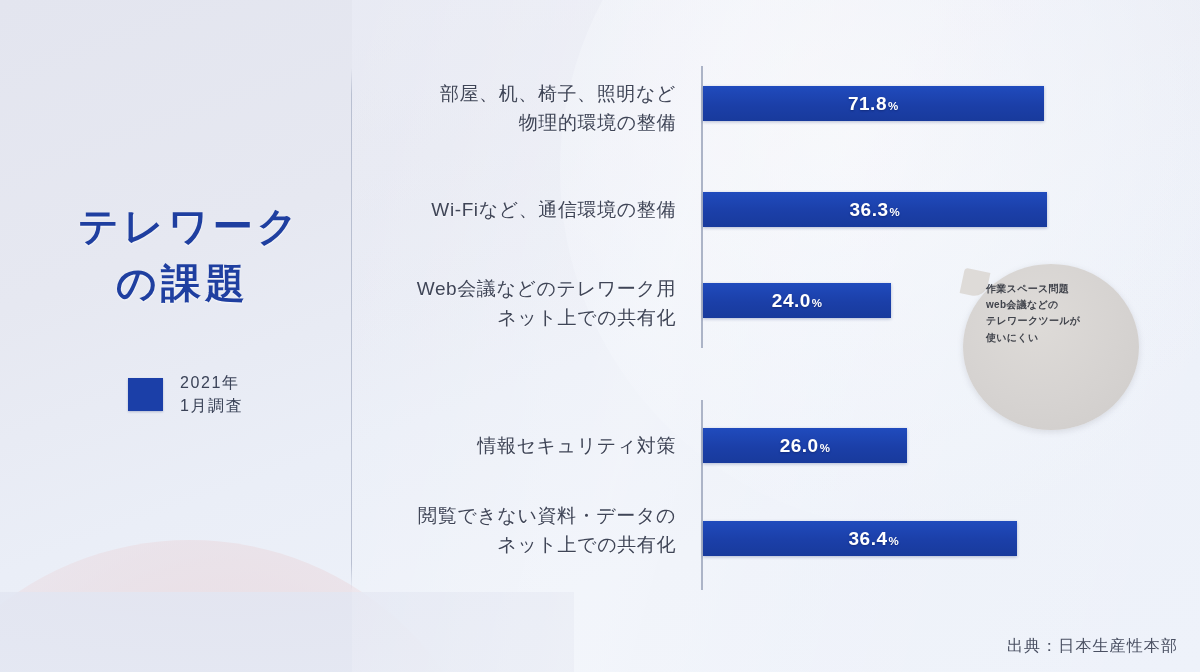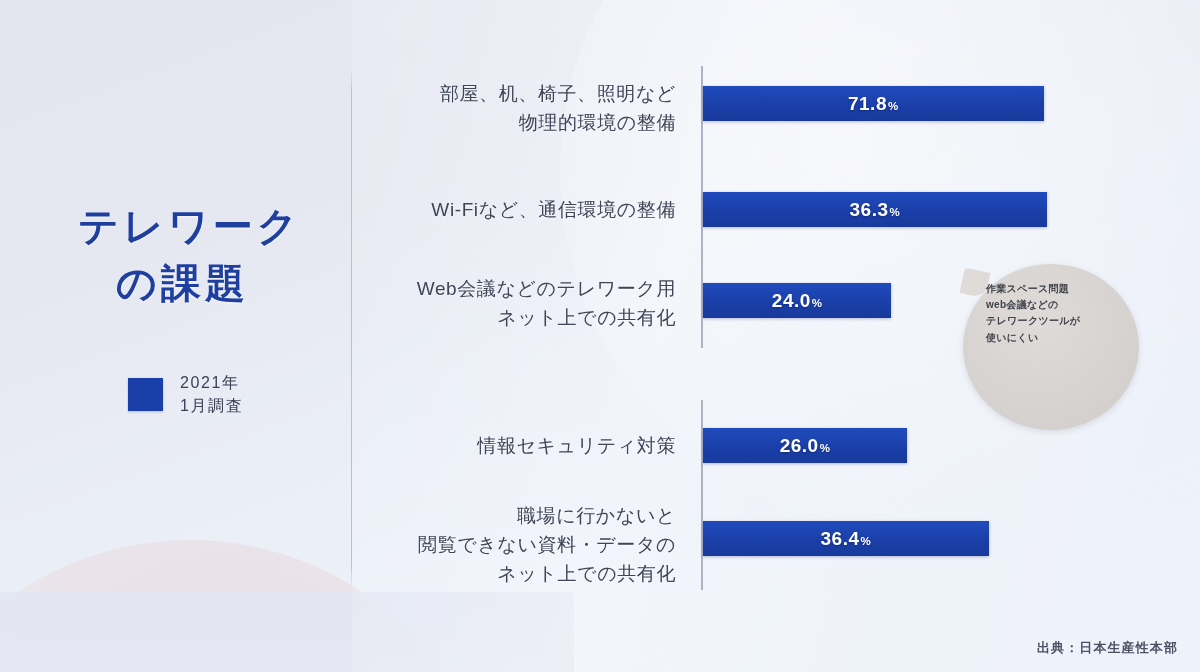--- a/index.html
+++ b/index.html
@@ -108,21 +108,21 @@
     transform:rotate(12deg);
   }
   #callout-text{
     position:absolute;left:986px;top:281px;width:150px;
     color:#40434b;font-size:10px;line-height:1.62;letter-spacing:.3px;font-weight:600;
   }
 
   
   #source-note{
     position:absolute;right:22px;bottom:15px;
-    color:#4a5062;font-size:13px;letter-spacing:1.1px;font-weight:700;
+    color:#4a5062;font-size:16px;letter-spacing:1.1px;font-weight:400;
   }
 </style>
 </head>
 <body>
 
 <div id="bg-base"></div>
 <div id="bg-soft-top"></div>
 <div id="bg-blob-right"></div>
 <div id="bg-blob-pink"></div>
 <div id="bg-panel-left"></div>
@@ -178,25 +178,24 @@
     <div class="cat-label" style="top: 432px;">
       <div>情報セキュリティ対策</div>
     </div>
     <div class="bar" style="top: 428px; width: 204.1px; background: linear-gradient(rgb(32, 75, 189) 0%, rgb(27, 63, 168) 55%, rgb(24, 58, 156) 100%);">
       <div class="bar-value">
         <span>26.0</span>
         <span class="pct">%</span>
       </div>
     </div>
     <div class="cat-label" style="top: 502px;">
-      <div>職場に行かないと</div>
       <div>閲覧できない資料・データの</div>
       <div>ネット上での共有化</div>
     </div>
-    <div class="bar" style="top: 521px; width: 285.74px; background: linear-gradient(rgb(32, 75, 189) 0%, rgb(27, 63, 168) 55%, rgb(24, 58, 156) 100%);">
+    <div class="bar" style="top: 521px; width: 285.74px; background: linear-gradient(rgb(32, 75, 189) 0%, rgb(27, 63, 168) 55%, rgb(24, 58, 156) 100%); padding-left: 28px;">
       <div class="bar-value">
         <span>36.4</span>
         <span class="pct">%</span>
       </div>
     </div>
   </div>
 
 <div id="callout-tail"></div>
 <div id="callout"></div>
 <div id="callout-text">

